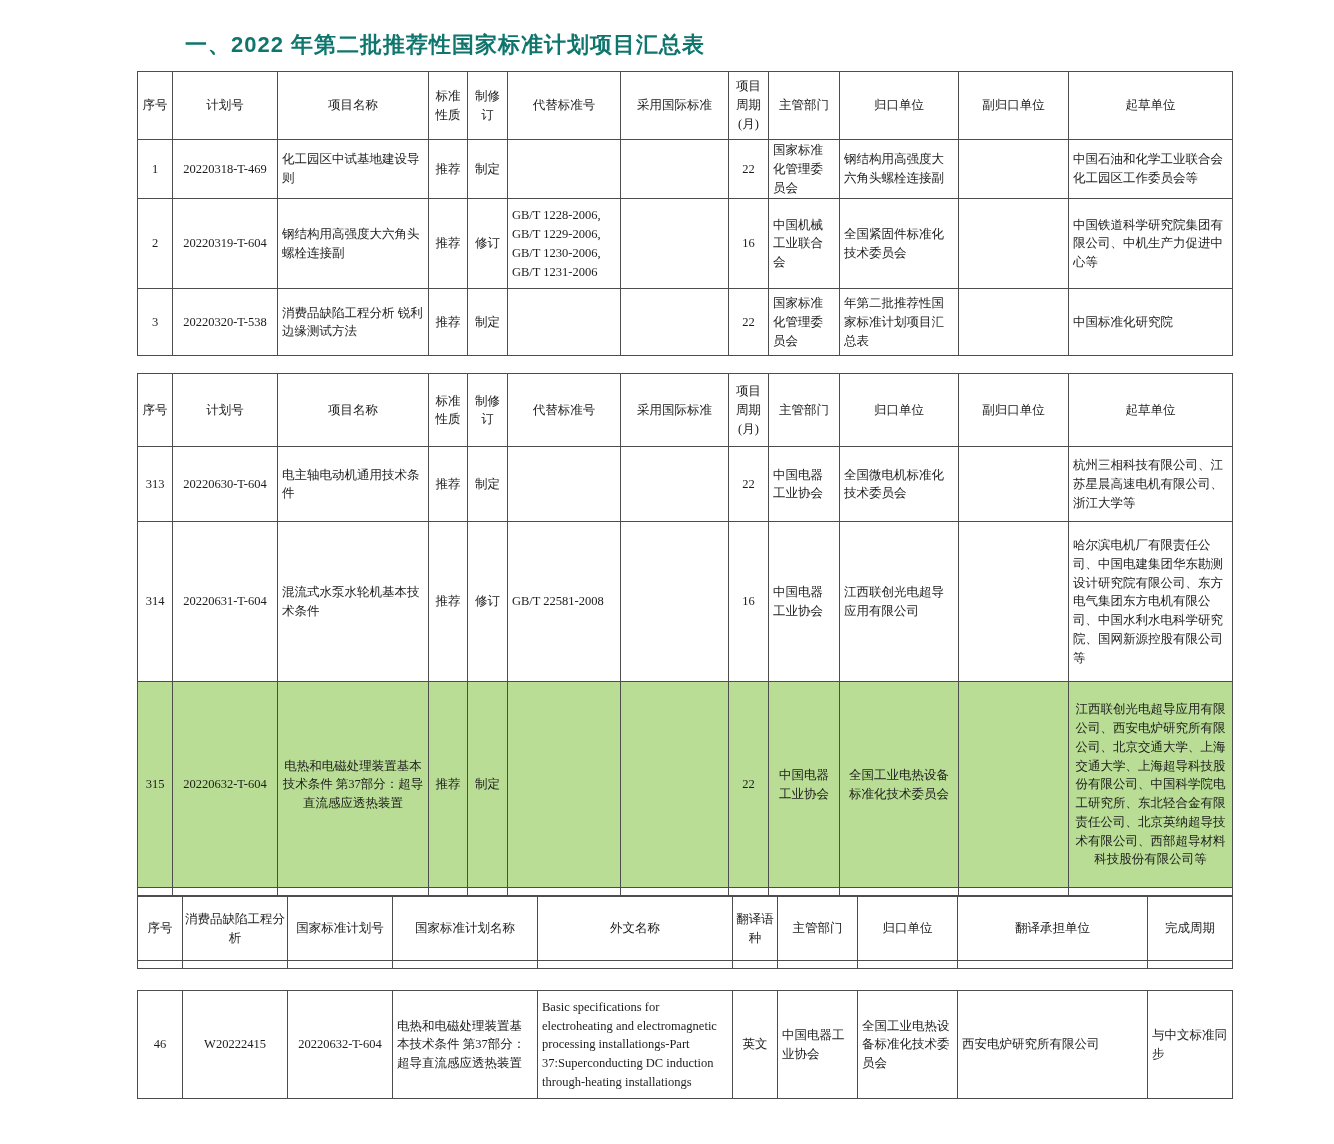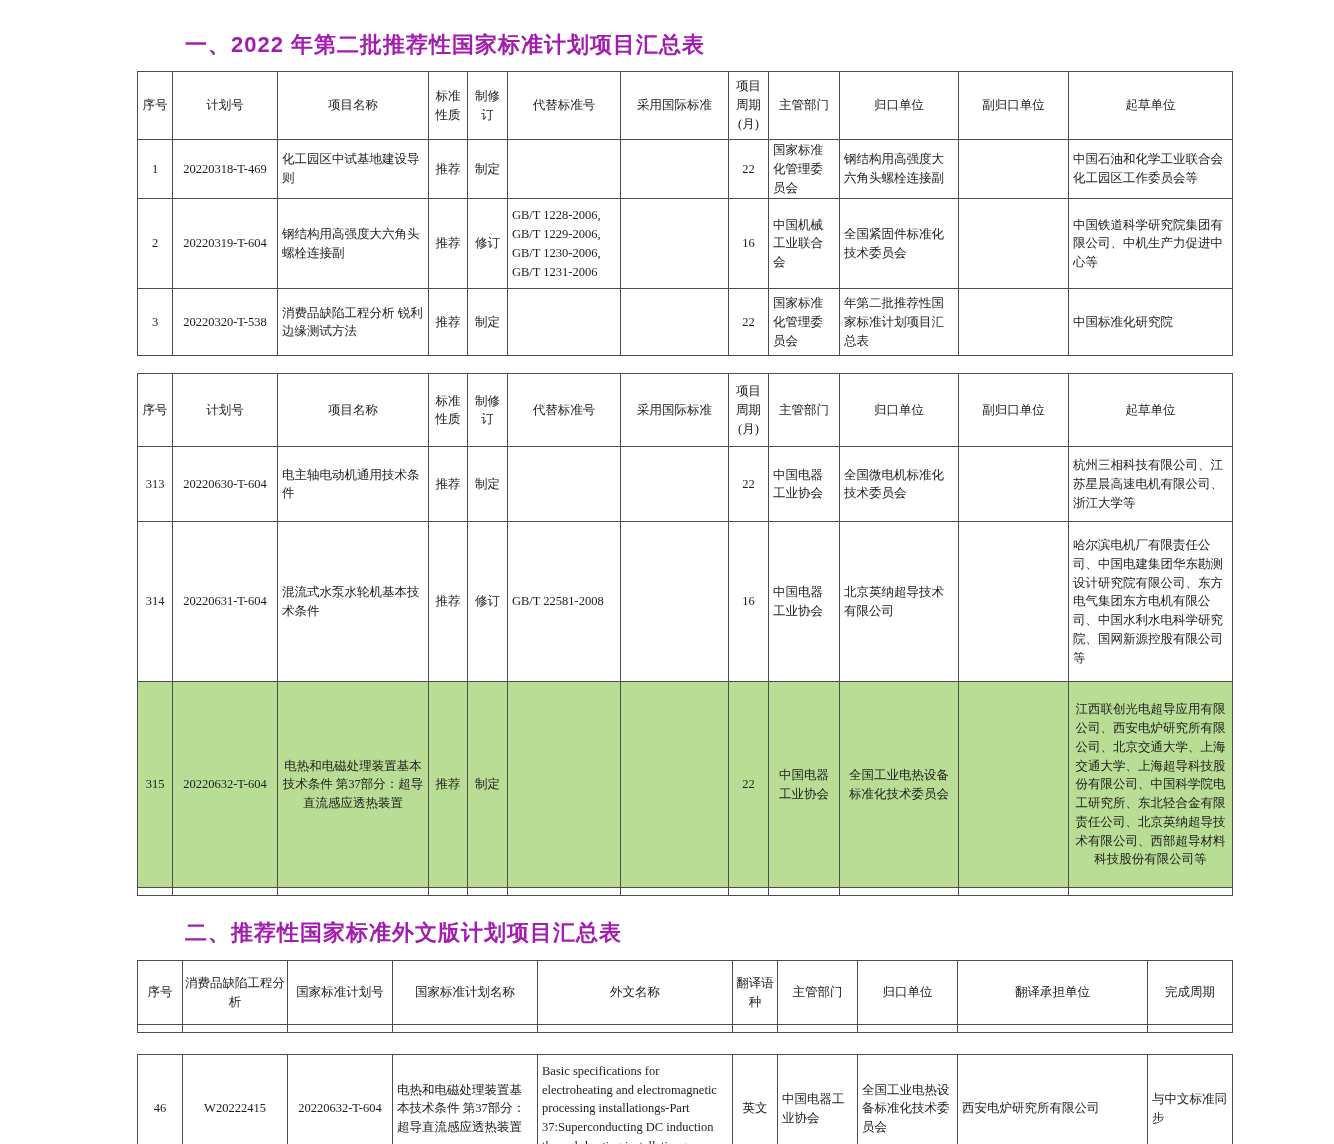--- a/index.html
+++ b/index.html
@@ -3,21 +3,21 @@
 <meta charset="utf-8">
 <style>
   html,body{margin:0;padding:0;background:#ffffff;}
   body{
     width:1334px;height:1144px;position:relative;overflow:hidden;
     font-family:"Liberation Serif","DejaVu Serif",serif;color:#111;
   }
   .doc{position:absolute;left:137px;top:0;width:1100px;}
   .sec-heading{
     font-family:"Liberation Sans","DejaVu Sans",sans-serif;
-    font-weight:bold;font-size:22px;color:#a21caf;
+    font-weight:bold;font-size:22px;color:#0f766e;
     margin:0 0 11px 48px;letter-spacing:1px;white-space:nowrap;
   }
   .h1-space{height:30px;}
   .t{
     border-collapse:collapse;table-layout:fixed;width:1095px;
     font-size:12.5px;line-height:1.5;color:#1c1c1c;
   }
   .t th,.t td{
     border:1px solid #4d4d4d;padding:1px 4px;vertical-align:middle;
     word-break:break-word;overflow:hidden;
@@ -170,21 +170,21 @@
         <tr style="height: 160px;">
           <td>314</td>
           <td>20220631-T-604</td>
           <td>混流式水泵水轮机基本技术条件</td>
           <td>推荐</td>
           <td>修订</td>
           <td>GB/T 22581-2008</td>
           <td></td>
           <td>16</td>
           <td>中国电器工业协会</td>
-          <td>北京英纳超导技术有限公司</td>
+          <td>江西联创光电超导应用有限公司</td>
           <td></td>
           <td>哈尔滨电机厂有限责任公司、中国电建集团华东勘测设计研究院有限公司、东方电气集团东方电机有限公司、中国水利水电科学研究院、国网新源控股有限公司等</td>
         </tr>
         <tr class="highlight" style="height: 206px;">
           <td>315</td>
           <td>20220632-T-604</td>
           <td>电热和电磁处理装置基本技术条件 第37部分：超导直流感应透热装置</td>
           <td>推荐</td>
           <td>制定</td>
           <td></td>
@@ -205,21 +205,20 @@
           <td></td>
           <td></td>
           <td></td>
           <td></td>
           <td></td>
           <td></td>
         </tr>
       </tbody>
   </table>
 
-  <h2 class="sec-heading sec2-heading">二、推荐性国家标准外文版计划项目汇总表</h2>
 
   <table class="t t-fl">
     <colgroup>
       <col style="width:45px">
         <col style="width:105px">
         <col style="width:105px">
       <col style="width:145px">
         <col style="width:195px">
         <col style="width:45px">
       <col style="width:80px">

